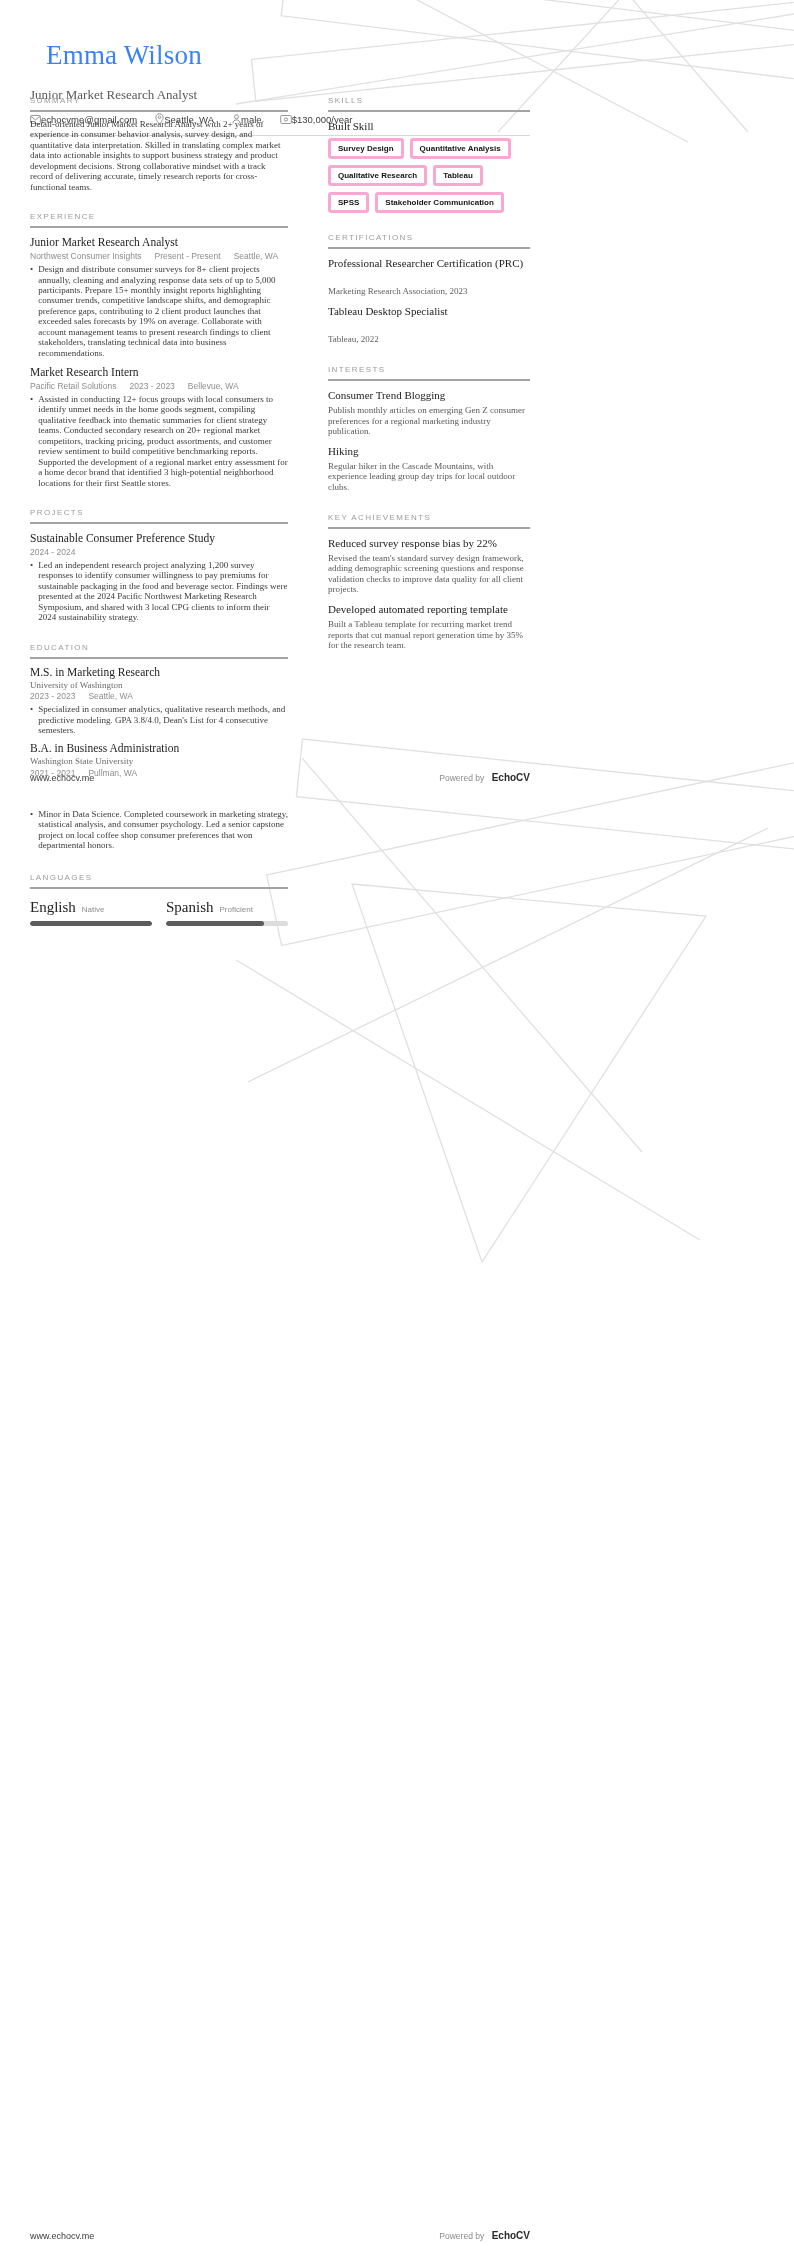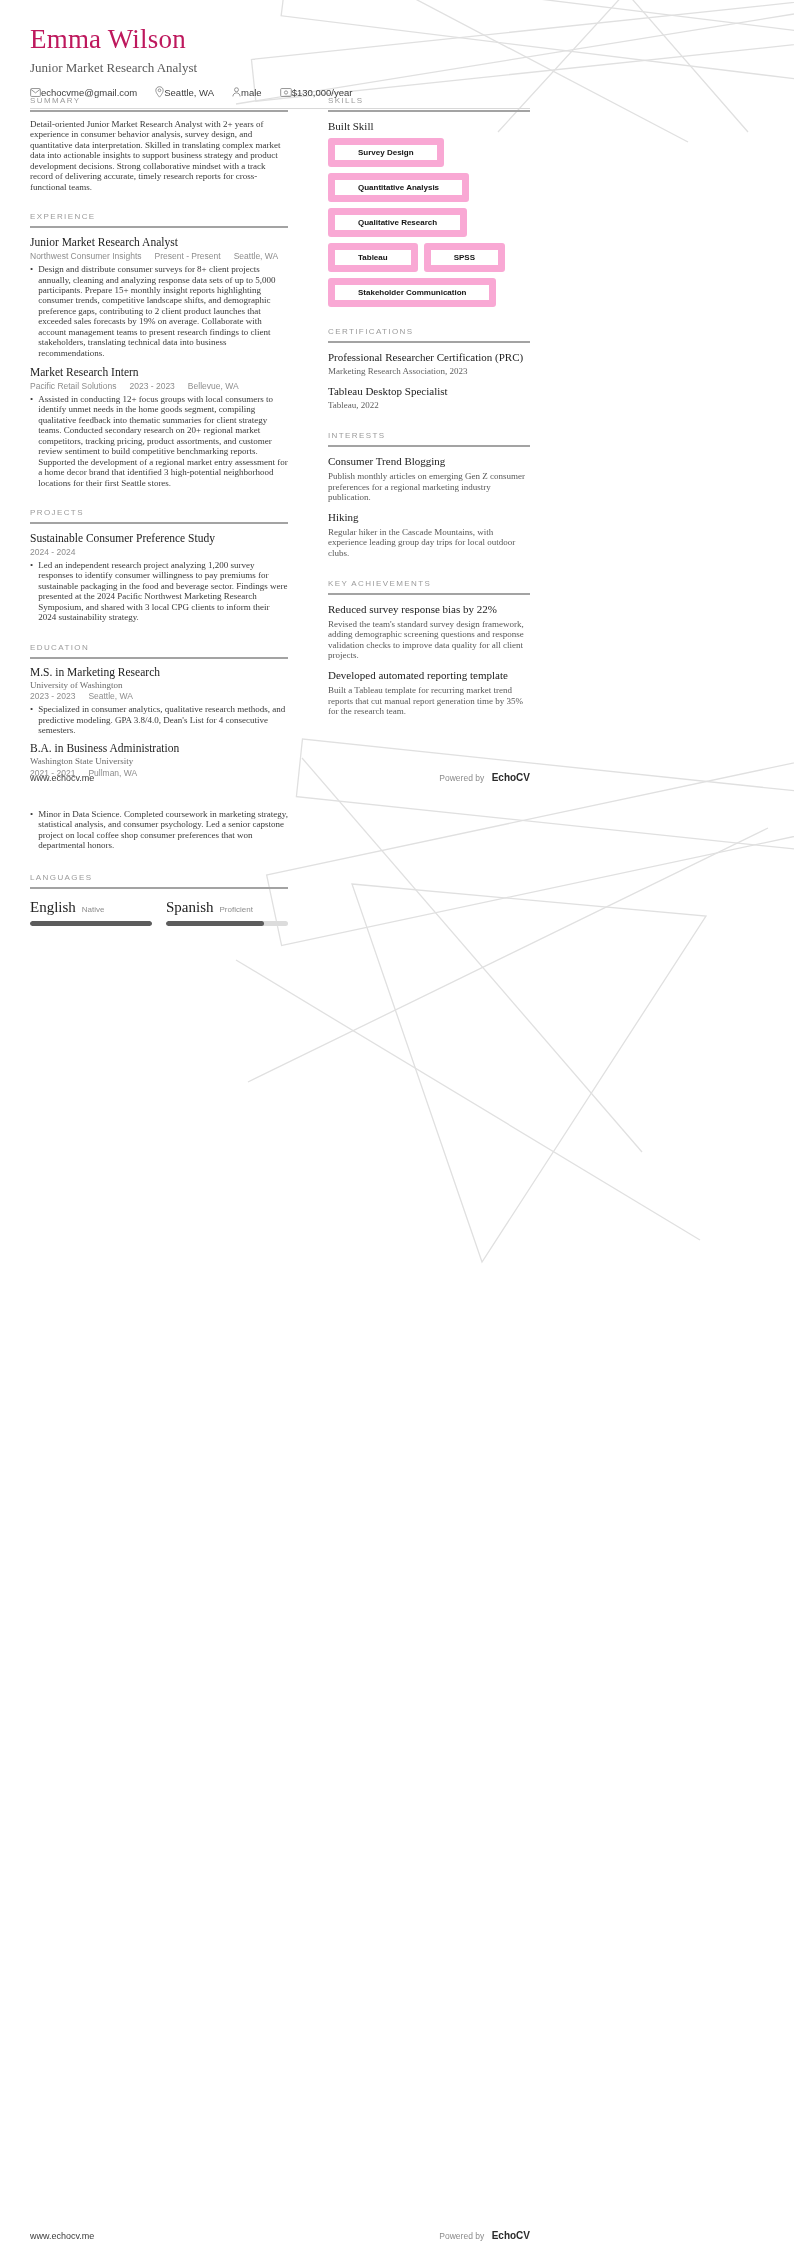--- a/index.html
+++ b/index.html
@@ -5,21 +5,21 @@
   html,body { margin:0; padding:0; background:#ffffff; }
   .canvas {
     position:relative; width:794px; height:2246px; background:#ffffff;
     font-family:"Liberation Serif", serif; color:#3a3a3a; overflow:hidden;
   }
   .decor { position:absolute; left:0; top:0; z-index:0; }
   .content { position:absolute; left:0; top:0; width:794px; height:2246px; z-index:1; }
 
   
   .hdr { position:absolute; left:30px; top:24px; width:500px; }
-  .name { margin:0; font-size:27px; font-weight:400; color:#be185d; letter-spacing:.2px; }
+  .name { margin:16px; font-size:27px; font-weight:400; color:#3b82f6; letter-spacing:.2px; }
   .subtitle { font-size:13px; color:#5a5a5a; margin-top:5px; }
   .contact-row { display:flex; align-items:center; gap:18px; margin-top:10px;
     font-family:"Liberation Sans", sans-serif; font-size:9.5px; color:#3d3d3d; }
   .ci { display:flex; align-items:center; gap:0; }
   .ci svg { display:block; }
   .hdr-divider { margin-top:10px; border-top:1px solid #d8d8d8; height:0; }
 
   
   .columns { position:absolute; left:30px; top:96px; width:500px; display:flex; gap:40px; }
   .col-left { width:258px; flex:none; }
@@ -36,26 +36,26 @@
     font-family:"Liberation Sans", sans-serif; font-size:8.5px; line-height:10px; color:#8d8d8d; }
   .bullet { display:flex; gap:5px; margin-top:3px; font-size:9px; line-height:1.16; color:#3a3a3a; }
   .bullet .dot { flex:none; }
 
   .edu { margin-top:7px; }
   .edu-school { font-size:9px; line-height:10.5px; color:#6b6b6b; margin-top:1px; }
   .edu .meta-row { margin-top:1px; }
 
   .skill-group { font-size:11px; color:#222222; margin-top:8px; }
   .chips { display:flex; flex-wrap:wrap; gap:6px; margin-top:6px; }
-  .chip { border:7px solid #f9a8d4; border-radius:3px; padding:3px 23px; background:#ffffff;
+  .chip { border:3px solid #f9a8d4; border-radius:3px; padding:3px 7px; background:#ffffff;
     font-family:"Liberation Sans", sans-serif; font-size:8px; font-weight:700; color:#141414; }
 
   .rc-item { margin-top:8px; }
   .rc-name { font-size:11px; line-height:13px; color:#222222; }
-  .rc-sub { font-size:9px; line-height:11px; color:#5f5f5f; margin-top:2px; }
+  .rc-sub { font-size:9px; line-height:11px; color:#5f5f5f; margin-top:16px; }
   .rc-desc { font-size:9px; line-height:1.18; color:#585858; margin-top:3px; }
 
   
   .footer { position:absolute; left:30px; width:500px; display:flex; justify-content:space-between;
     align-items:baseline; font-family:"Liberation Sans", sans-serif; }
   .footer-1 { top:767px; }
   .footer-2 { top:2225px; }
   .footer-url { font-size:9px; color:#3c3c3c; text-decoration:none; }
   .powered { font-size:8.5px; color:#8a8a8a; }
   .brand { font-size:10px; color:#2b2b2b; font-weight:700; margin-left:3px; }

